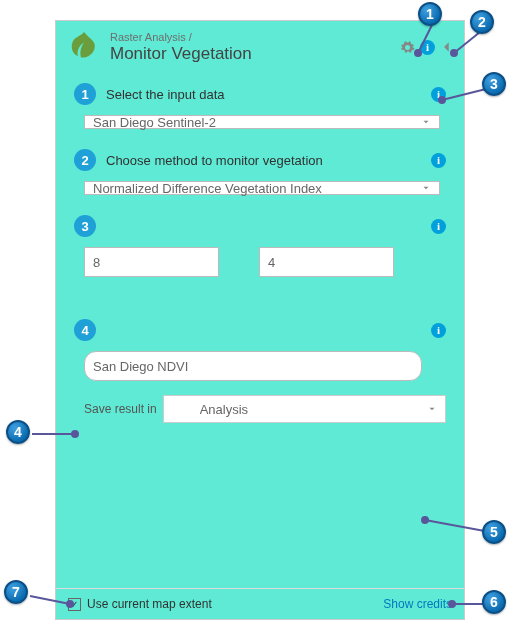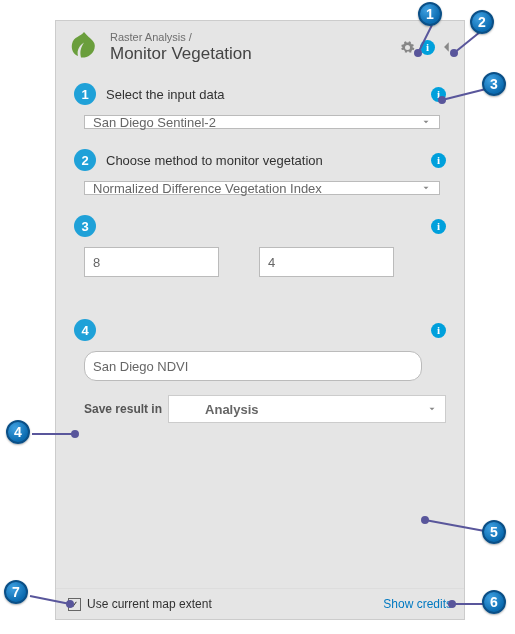--- a/index.html
+++ b/index.html
@@ -13,21 +13,21 @@
     height: 634px;
     position: relative;
   }
   .panel {
     position: absolute;
     left: 55px;
     top: 20px;
     width: 410px;
     height: 600px;
     border: 1px solid #ccc;
-    background: #e5e5e5;
+    background: #5eead4;
     display: flex;
     flex-direction: column;
   }
   .header {
     display: flex;
     align-items: center;
     padding: 8px 10px 4px 10px;
     position: relative;
   }
   .leaf {
@@ -115,21 +115,20 @@
   .wide-input {
     width: 338px;
     margin-left: 10px;
     border-radius: 12px;
   }
   .save-row {
     display: flex;
     align-items: center;
     margin-top: 14px;
     margin-left: 10px;
-    font-weight: bold;
   }
   .save-label { font-size: 12px; color: #555; margin-right: 6px; }
   .save-row .select { flex: 1; margin-left: 0; margin-right: 0; height: 28px; border-color: #ccc; padding-left: 36px; }
   .footer {
     border-top: 1px solid #ddd;
     padding: 8px 12px;
     display: flex;
     align-items: center;
     font-size: 12px;
   }

